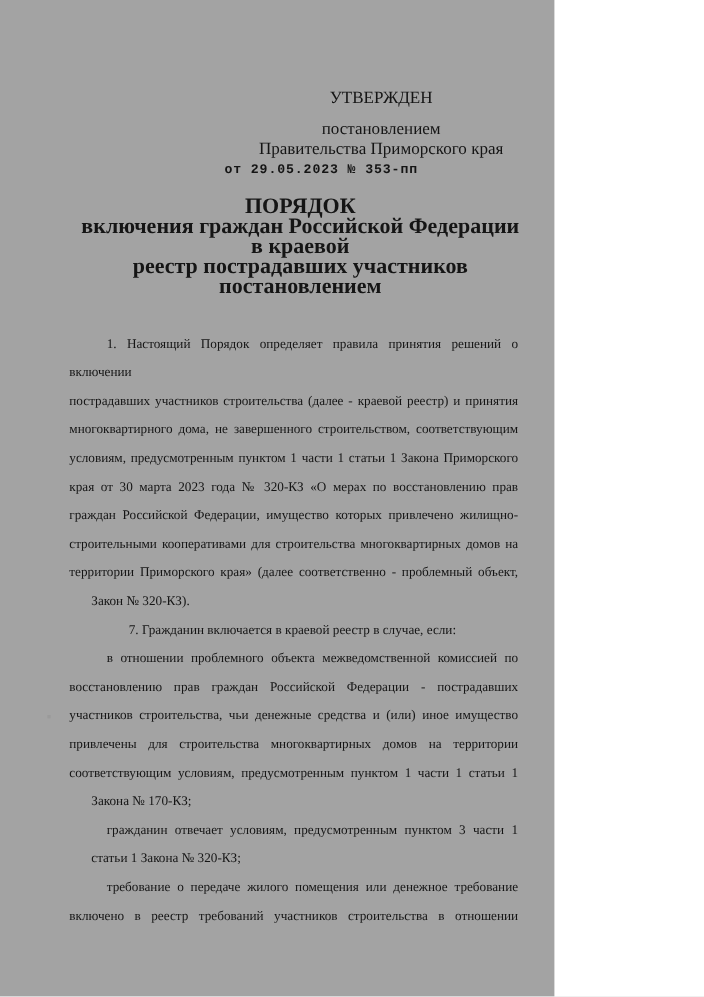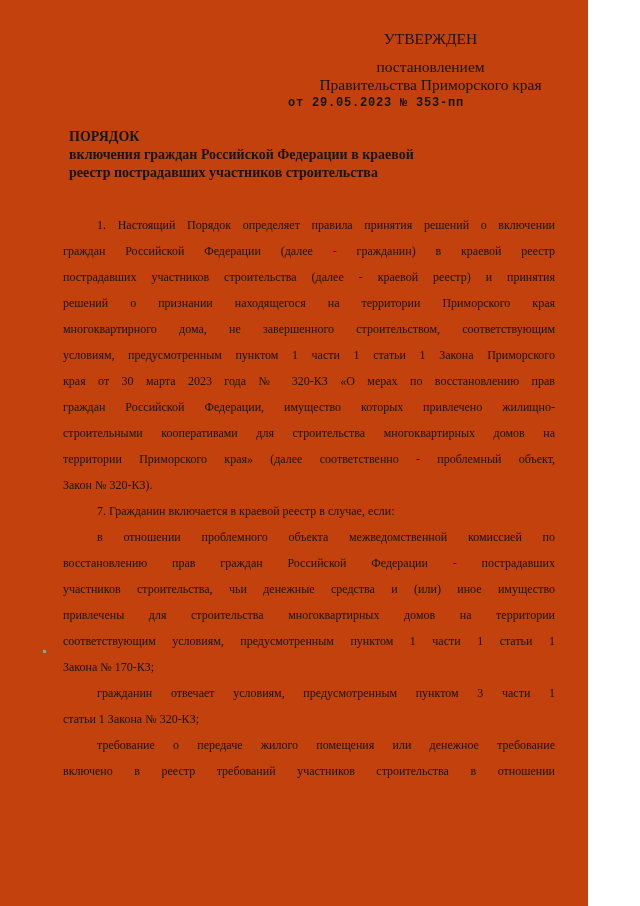--- a/index.html
+++ b/index.html
@@ -2,28 +2,28 @@
 <html><head>
 <meta charset="utf-8">
 <style>
   html, body {
     margin: 0;
     padding: 0;
     background: #ffffff;
   }
   .page {
     position: relative;
-    width: 588px;
+    width: 504px;
     height: 906px;
-    background: #c2410c;
+    background: #a3a3a3;
     color: #151515;
     font-family: "Liberation Serif", "DejaVu Serif", serif;
     overflow: hidden;
     box-sizing: border-box;
-    padding-top: 30px;
+    padding-top: 81px;
   }
   
   .approval {
     width: 225px;
     margin-left: auto;
     margin-right: 45px;
     text-align: center;
     font-size: 15.5px;
     line-height: 18px;
   }
@@ -35,43 +35,44 @@
     font-weight: bold;
     font-size: 12px;
     letter-spacing: 0.8px;
     text-align: left;
     margin-left: -30px;
     white-space: nowrap;
   }
   
   .title {
     margin: 16px 33px 0 63px;
-    text-align: left;
+    text-align: center;
     font-weight: bold;
-    font-size: 14px;
+    font-size: 20px;
     line-height: 18px;
     transform: translateX(6px);
   }
   
   .body {
     margin: 30px 33px 0 63px;
     font-size: 12px;
   }
   .line {
     line-height: 26px;
     text-align: justify;
     text-align-last: justify;
     text-justify: inter-word;
     white-space: normal;
   }
   .line.first {
     text-indent: 34px;
   }
   .line.para-end {
     text-align-last: left;
+    margin-left: 20px;
   }
   
   .artifact {
     position: absolute;
     left: 43px;
     top: 650px;
     width: 3px;
     height: 3px;
     background: #9a9a9a;
   }
@@ -84,28 +85,26 @@
   <div class="approval">
     <div class="approval-line1">УТВЕРЖДЕН</div>
     <div>постановлением</div>
     <div>Правительства Приморского края</div>
     <div class="approval-date">от 29.05.2023 № 353-пп</div>
   </div>
 
   <div class="title">
     <div>ПОРЯДОК</div>
     <div>включения граждан Российской Федерации в краевой</div>
-    <div>реестр пострадавших участников строительства</div>
+    <div>реестр пострадавших участников постановлением</div>
   </div>
 
   <div class="body">
       <div class="line first">1. Настоящий Порядок определяет правила принятия решений о включении</div>
-      <div class="line">граждан Российской Федерации (далее - гражданин) в краевой реестр</div>
       <div class="line">пострадавших участников строительства (далее - краевой реестр) и принятия</div>
-      <div class="line">решений о признании находящегося на территории Приморского края</div>
       <div class="line">многоквартирного дома, не завершенного строительством, соответствующим</div>
       <div class="line">условиям, предусмотренным пунктом 1 части 1 статьи 1 Закона Приморского</div>
       <div class="line">края от 30 марта 2023 года № 320-КЗ «О мерах по восстановлению прав</div>
       <div class="line">граждан Российской Федерации, имущество которых привлечено жилищно-</div>
       <div class="line">строительными кооперативами для строительства многоквартирных домов на</div>
       <div class="line">территории Приморского края» (далее соответственно - проблемный объект,</div>
       <div class="line para-end">Закон № 320-КЗ).</div>
       <div class="line first para-end">7. Гражданин включается в краевой реестр в случае, если:</div>
       <div class="line first">в отношении проблемного объекта межведомственной комиссией по</div>
       <div class="line">восстановлению прав граждан Российской Федерации - пострадавших</div>

